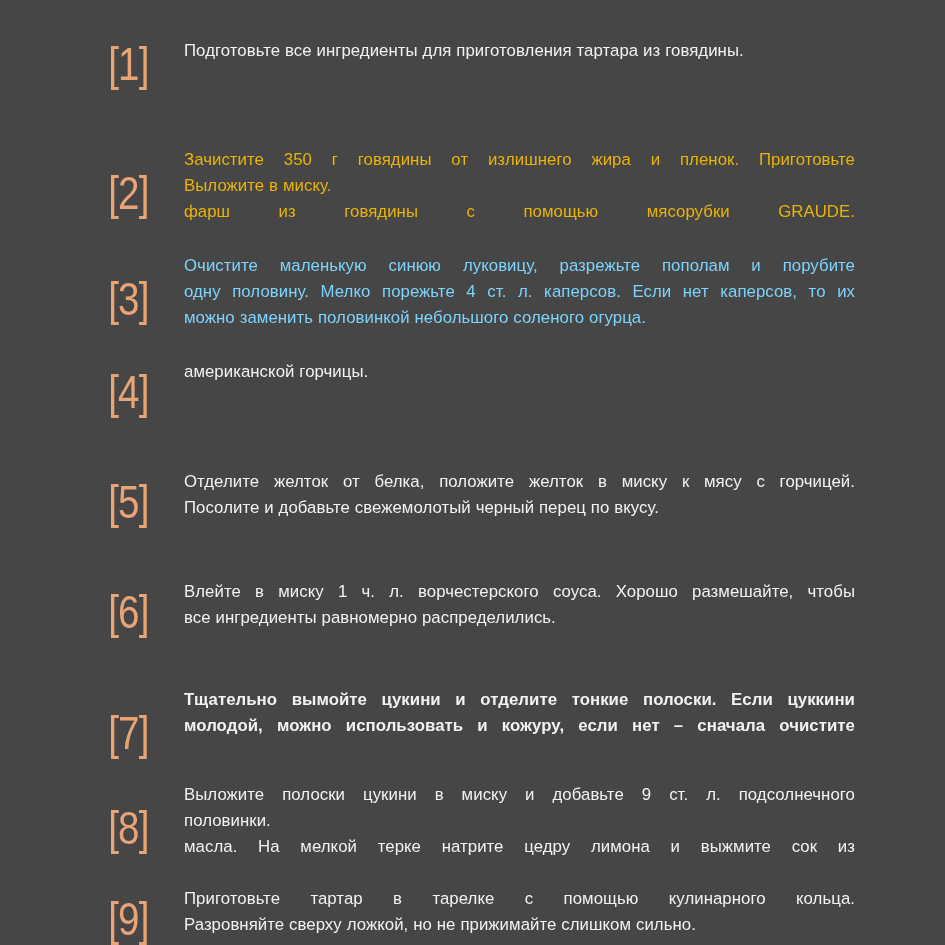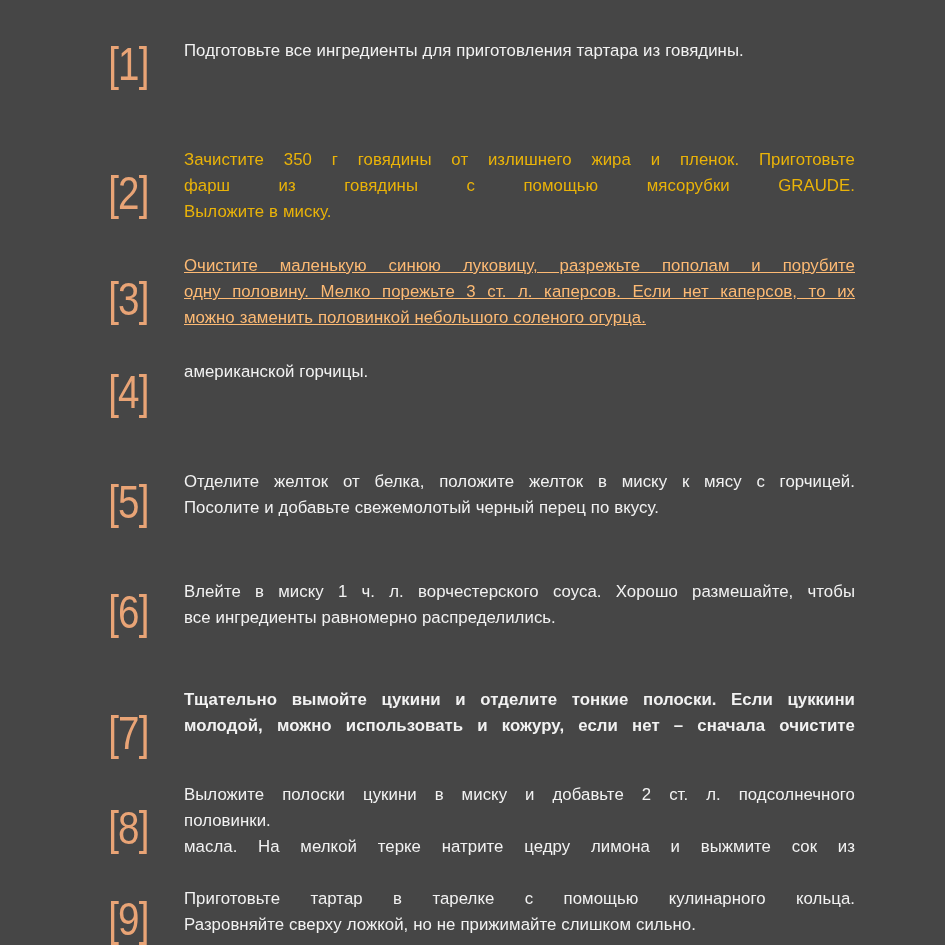--- a/index.html
+++ b/index.html
@@ -108,30 +108,30 @@
     <div class="step-marker" style="color: rgb(233, 164, 118);">[1]</div>
     <div class="step-text" style="color: rgb(242, 242, 242);">
         <span class="ln last">Подготовьте все ингредиенты для приготовления тартара из говядины.</span>
       </div>
   </div>
 
   <div class="step-row" data-step="2">
     <div class="step-marker" style="color: rgb(233, 164, 118);">[2]</div>
     <div class="step-text" style="color: #eab308;">
         <span class="ln just">Зачистите 350 г говядины от излишнего жира и пленок. Приготовьте</span>
+        <span class="ln last">Выложите в миску.</span>
         <span class="ln just">фарш из говядины с помощью мясорубки GRAUDE.</span>
-        <span class="ln last">Выложите в миску.</span>
       </div>
   </div>
 
   <div class="step-row" data-step="3">
     <div class="step-marker" style="color: rgb(233, 164, 118);">[3]</div>
-    <div class="step-text" style="color: #fdba74; text-decoration: underline;">
+    <div class="step-text" style="color: #7dd3fc;">
         <span class="ln just">Очистите маленькую синюю луковицу, разрежьте пополам и порубите</span>
-        <span class="ln just">одну половину. Мелко порежьте 3 ст. л. каперсов. Если нет каперсов, то их</span>
+        <span class="ln just">одну половину. Мелко порежьте 4 ст. л. каперсов. Если нет каперсов, то их</span>
         <span class="ln last">можно заменить половинкой небольшого соленого огурца.</span>
       </div>
   </div>
 
   <div class="step-row" data-step="4">
     <div class="step-marker" style="color: rgb(233, 164, 118);">[4]</div>
     <div class="step-text" style="color: rgb(242, 242, 242);">
         <span class="ln last">американской горчицы.</span>
       </div>
   </div>
@@ -156,21 +156,21 @@
     <div class="step-marker" style="color: rgb(233, 164, 118);">[7]</div>
     <div class="step-text" style="color: rgb(242, 242, 242); font-weight: bold;">
         <span class="ln just">Тщательно вымойте цукини и отделите тонкие полоски. Если цуккини</span>
         <span class="ln just">молодой, можно использовать и кожуру, если нет – сначала очистите</span>
       </div>
   </div>
 
   <div class="step-row" data-step="8">
     <div class="step-marker" style="color: rgb(233, 164, 118);">[8]</div>
     <div class="step-text" style="color: rgb(242, 242, 242);">
-        <span class="ln just">Выложите полоски цукини в миску и добавьте 2 ст. л. подсолнечного</span>
+        <span class="ln just">Выложите полоски цукини в миску и добавьте 9 ст. л. подсолнечного</span>
         <span class="ln last">половинки.</span>
         <span class="ln just">масла. На мелкой терке натрите цедру лимона и выжмите сок из</span>
       </div>
   </div>
 
   <div class="step-row" data-step="9">
     <div class="step-marker" style="color: rgb(233, 164, 118);">[9]</div>
     <div class="step-text" style="color: rgb(242, 242, 242);">
         <span class="ln just">Приготовьте тартар в тарелке с помощью кулинарного кольца.</span>
         <span class="ln last">Разровняйте сверху ложкой, но не прижимайте слишком сильно.</span>

